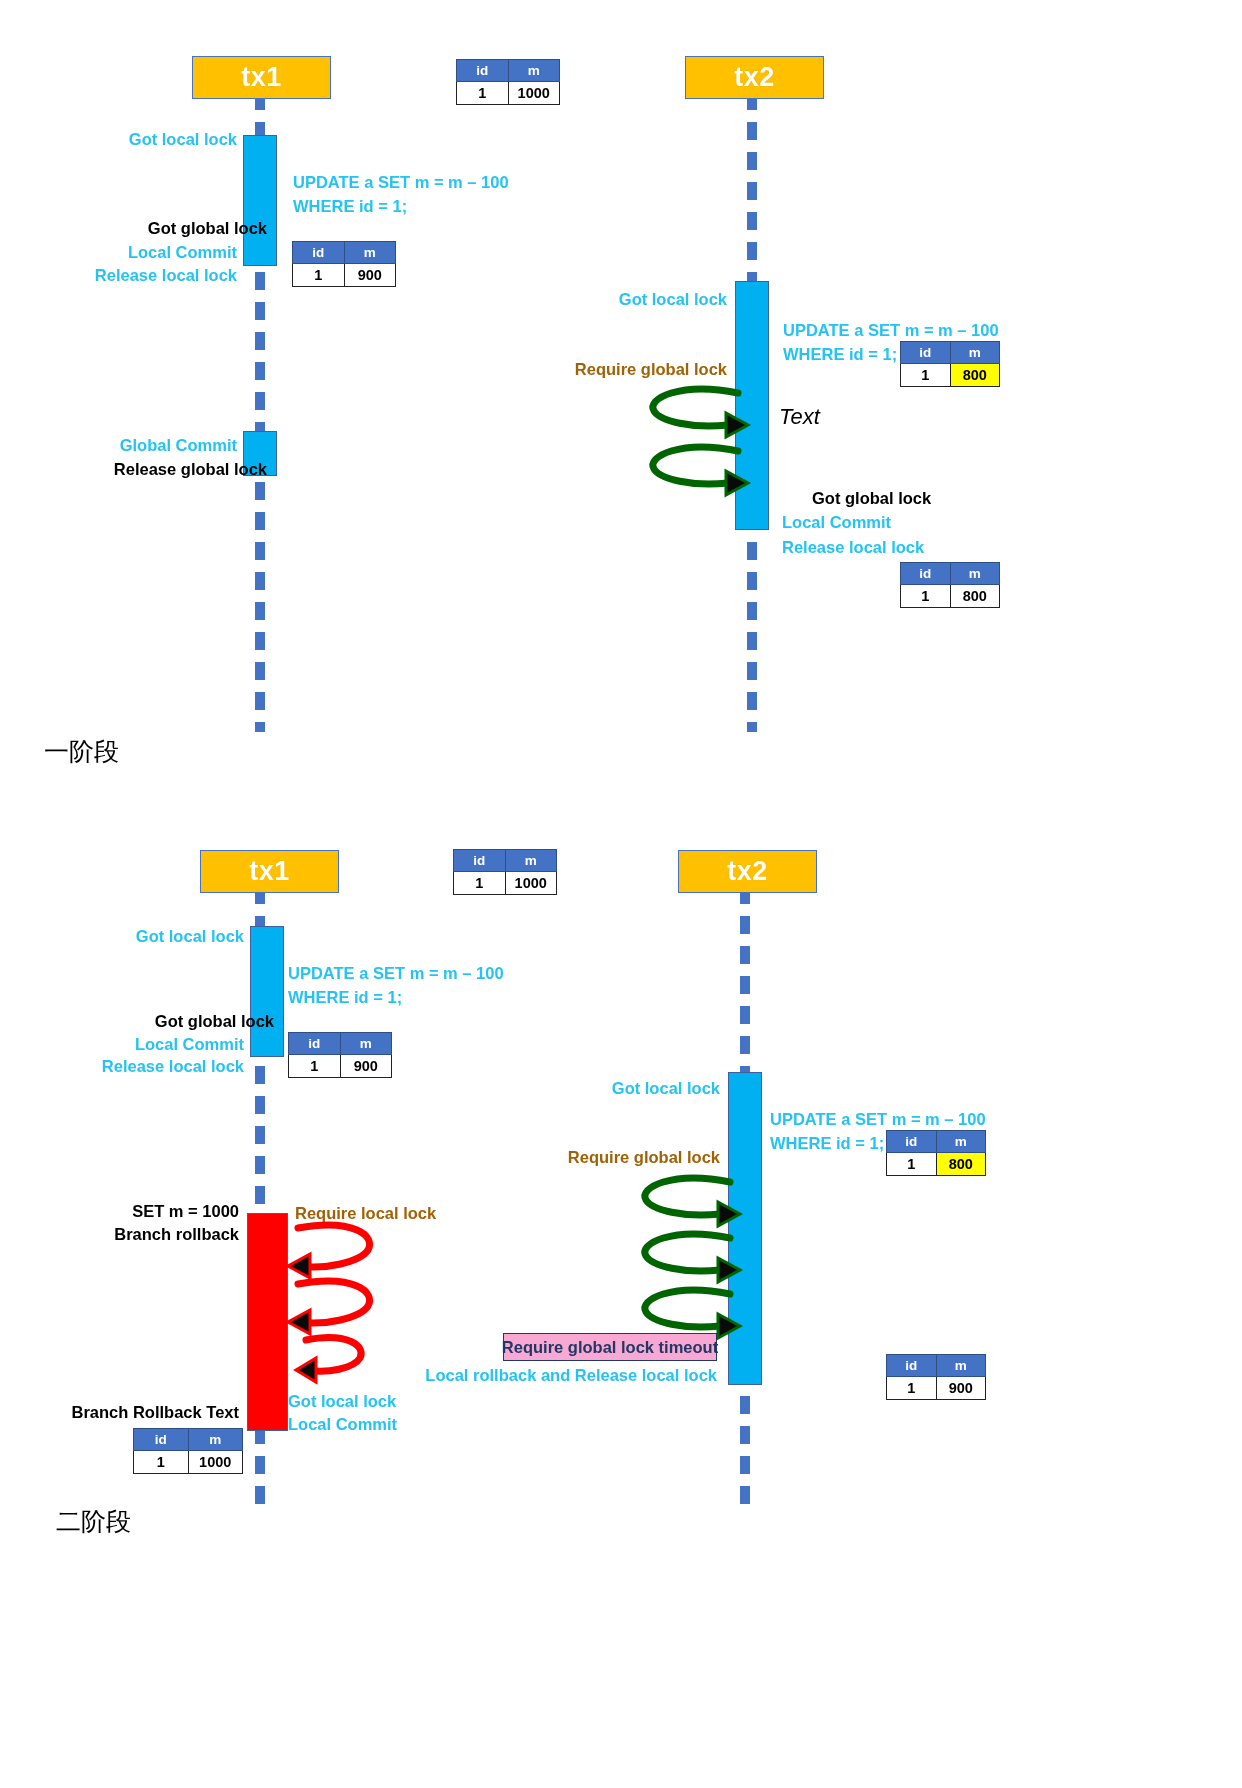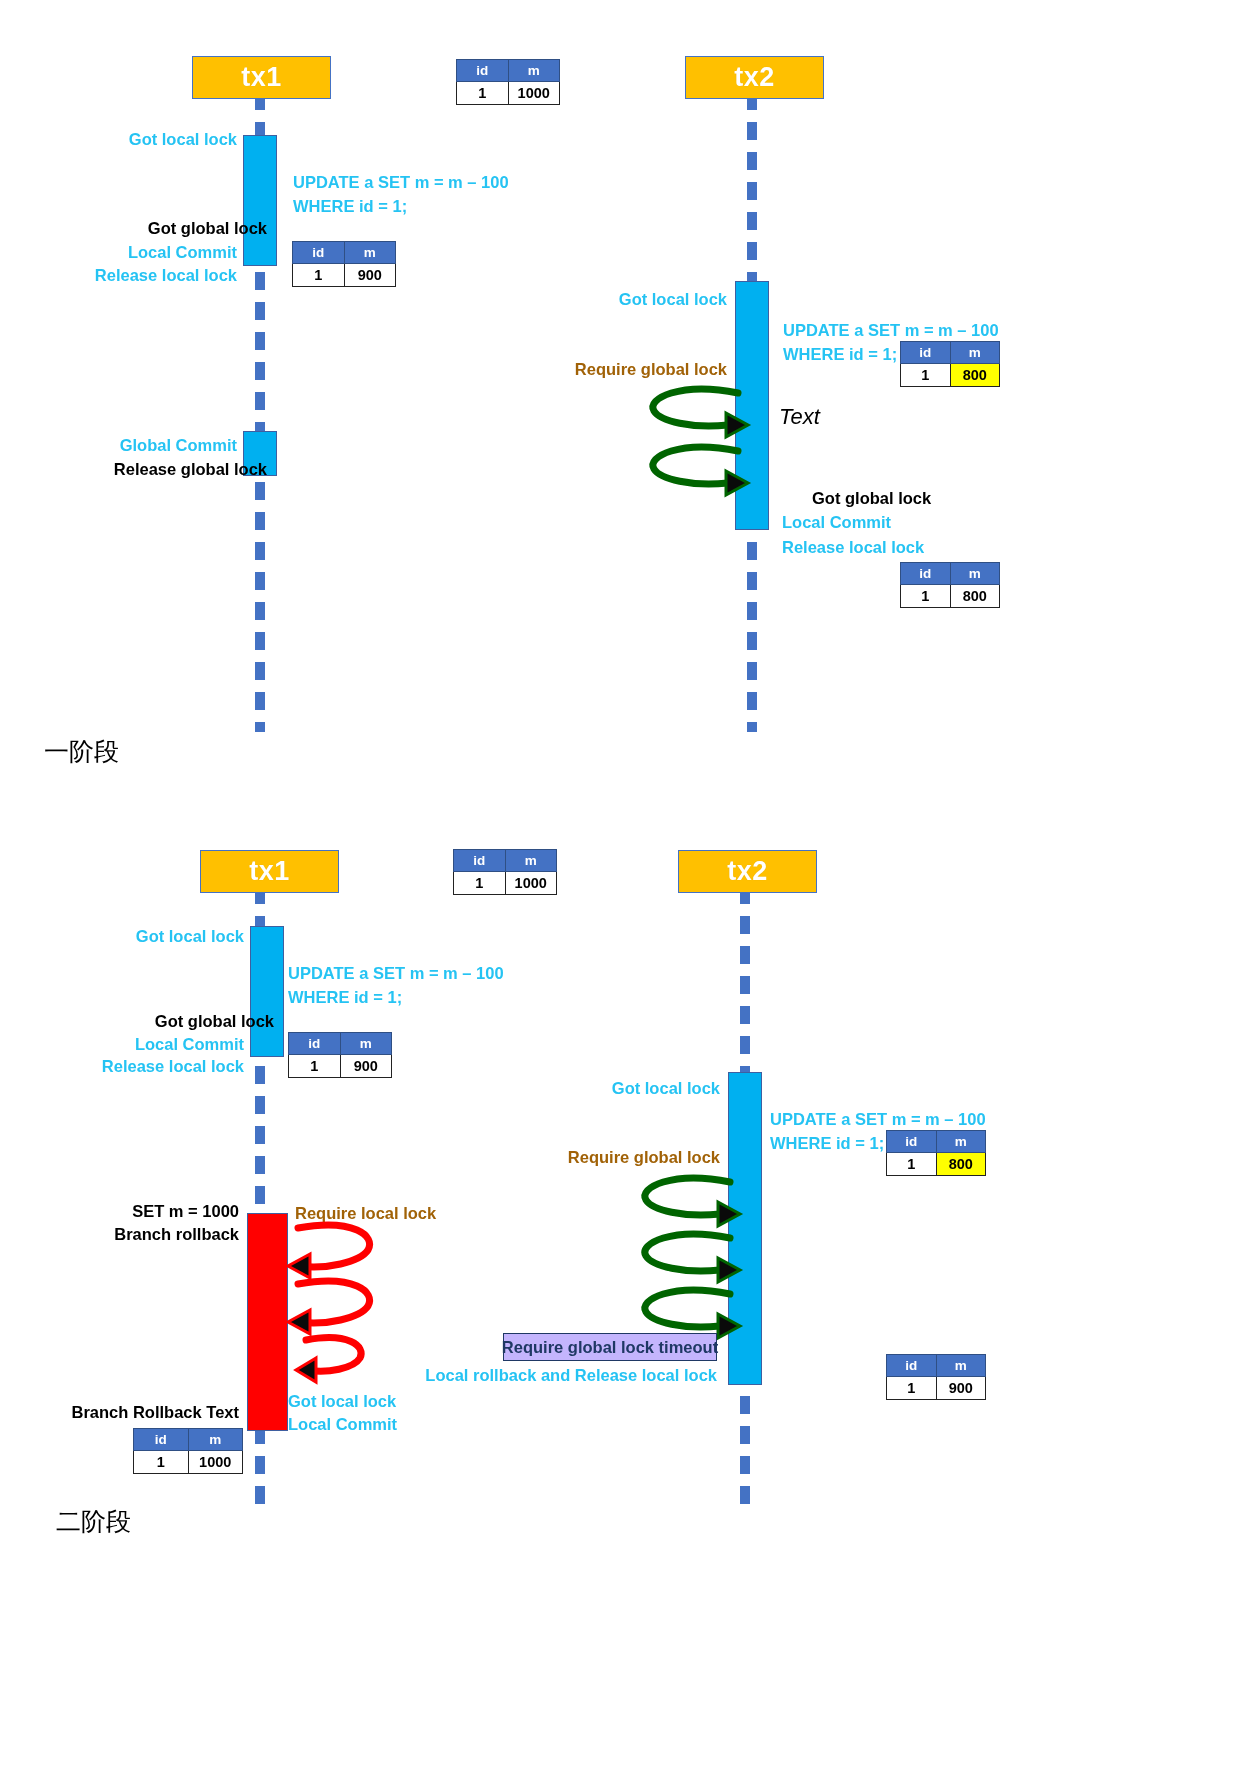--- a/index.html
+++ b/index.html
@@ -107,21 +107,21 @@
     border: 1.4px solid #222222;
     height: 22px;
     text-align: center;
     padding: 0;
     font-size: 14.5px;
   }
   table.dt td.hl { background: #FFFF00; }
 
   
   .timeout-box {
-    background: #c4b5fd;
+    background: #f9a8d4;
     border: 1.5px solid #1F3864;
     color: #1F3864;
     font-weight: bold;
     font-size: 16.5px;
     display: flex;
     align-items: center;
     justify-content: center;
     white-space: pre;
     box-sizing: border-box;
   }

